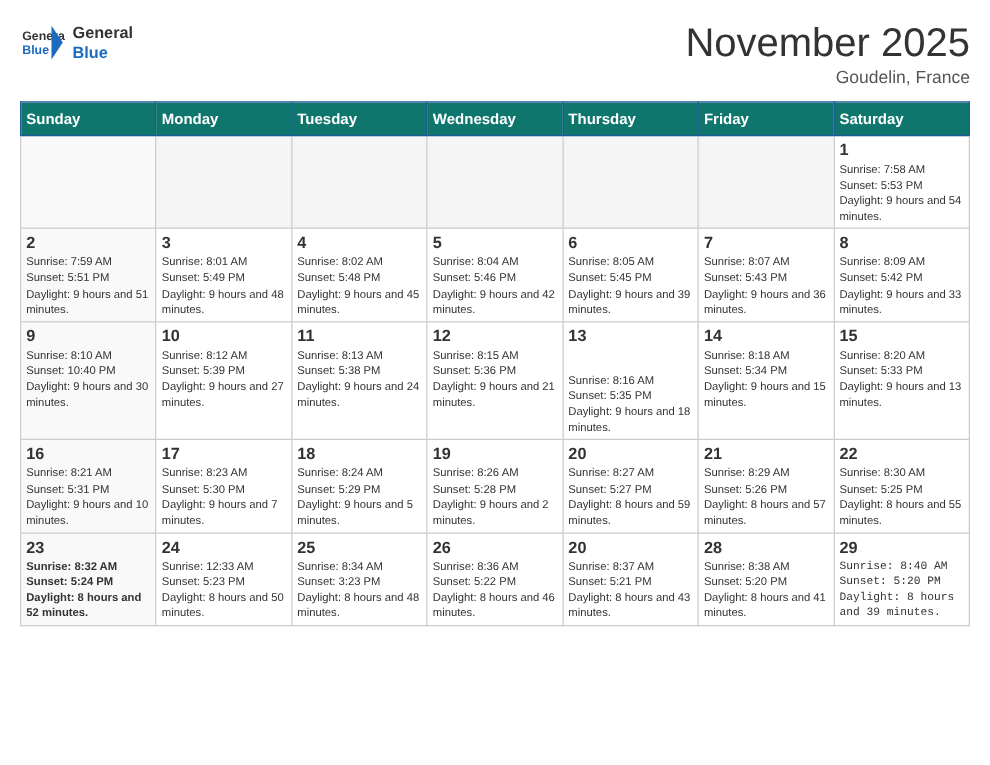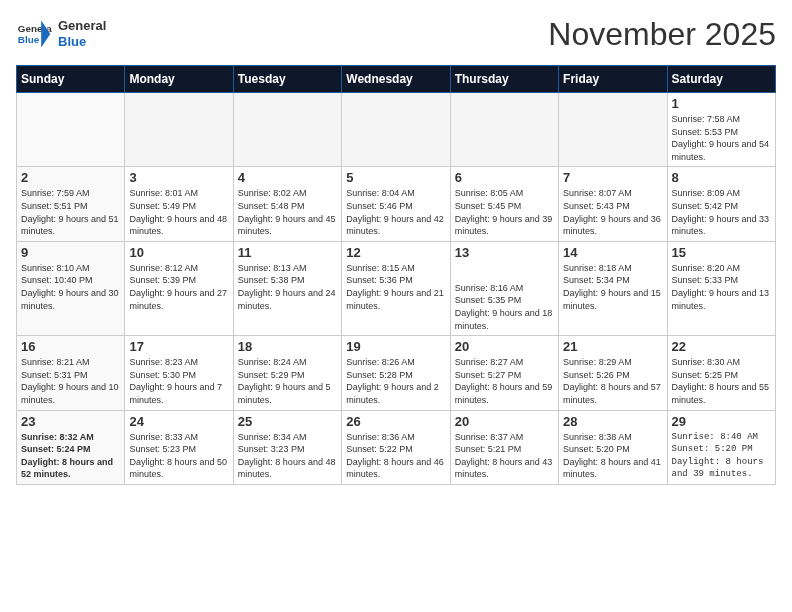--- a/index.html
+++ b/index.html
@@ -36,21 +36,21 @@
     .location {
       font-size: 14px;
       color: #555;
     }
     .calendar {
       width: 100%;
       border-collapse: collapse;
       border: 1px solid #ccc;
     }
     .calendar th {
-      background: #0f172a;
+      background: #0f766e;
       color: #fff;
       font-size: 12px;
       font-weight: bold;
       padding: 6px 4px;
       text-align: left;
       border: 1px solid #1e5a9a;
     }
     .calendar td {
       border: 1px solid #ccc;
       vertical-align: top;
@@ -90,20 +90,21 @@
       <text x="2" y="30" font-size="11" font-weight="bold" fill="#1a6bbf" font-family="Arial">Blue</text>
       <polygon points="28,5 38,20 28,35" fill="#1a6bbf"></polygon>
     </svg>
     <div style="line-height:1.2;">
       <div style="font-size:13px;color:#333;font-weight:bold;">General</div>
       <div style="font-size:13px;color:#1a6bbf;font-weight:bold;">Blue</div>
     </div>
   </div>
   <div class="title-block">
     <div class="month-title">November 2025</div>
+    <div class="location">Goudelin, France</div>
   </div>
 </div>
 
 <table class="calendar">
   <thead>
     <tr>
     <th>Sunday</th>
         <th>Monday</th>
         <th>Tuesday</th>
         <th>Wednesday</th>
@@ -261,21 +262,21 @@
       </tr>
       <tr>
         <td>
           <span class="day-number">23</span>
           <div class="day-info" style="white-space: pre-line; font-weight: bold;">Sunrise: 8:32 AM
 Sunset: 5:24 PM
 Daylight: 8 hours and 52 minutes.</div>
         </td>
         <td>
           <span class="day-number">24</span>
-          <div class="day-info" style="white-space: pre-line;">Sunrise: 8:33 AM
+          <div class="day-info" style="white-space: pre-line;">Sunrise: 12:33 AM
 Sunset: 5:23 PM
 Daylight: 8 hours and 50 minutes.</div>
         </td>
         <td>
           <span class="day-number">25</span>
           <div class="day-info" style="white-space: pre-line;">Sunrise: 8:34 AM
 Sunset: 3:23 PM
 Daylight: 8 hours and 48 minutes.</div>
         </td>
         <td>

